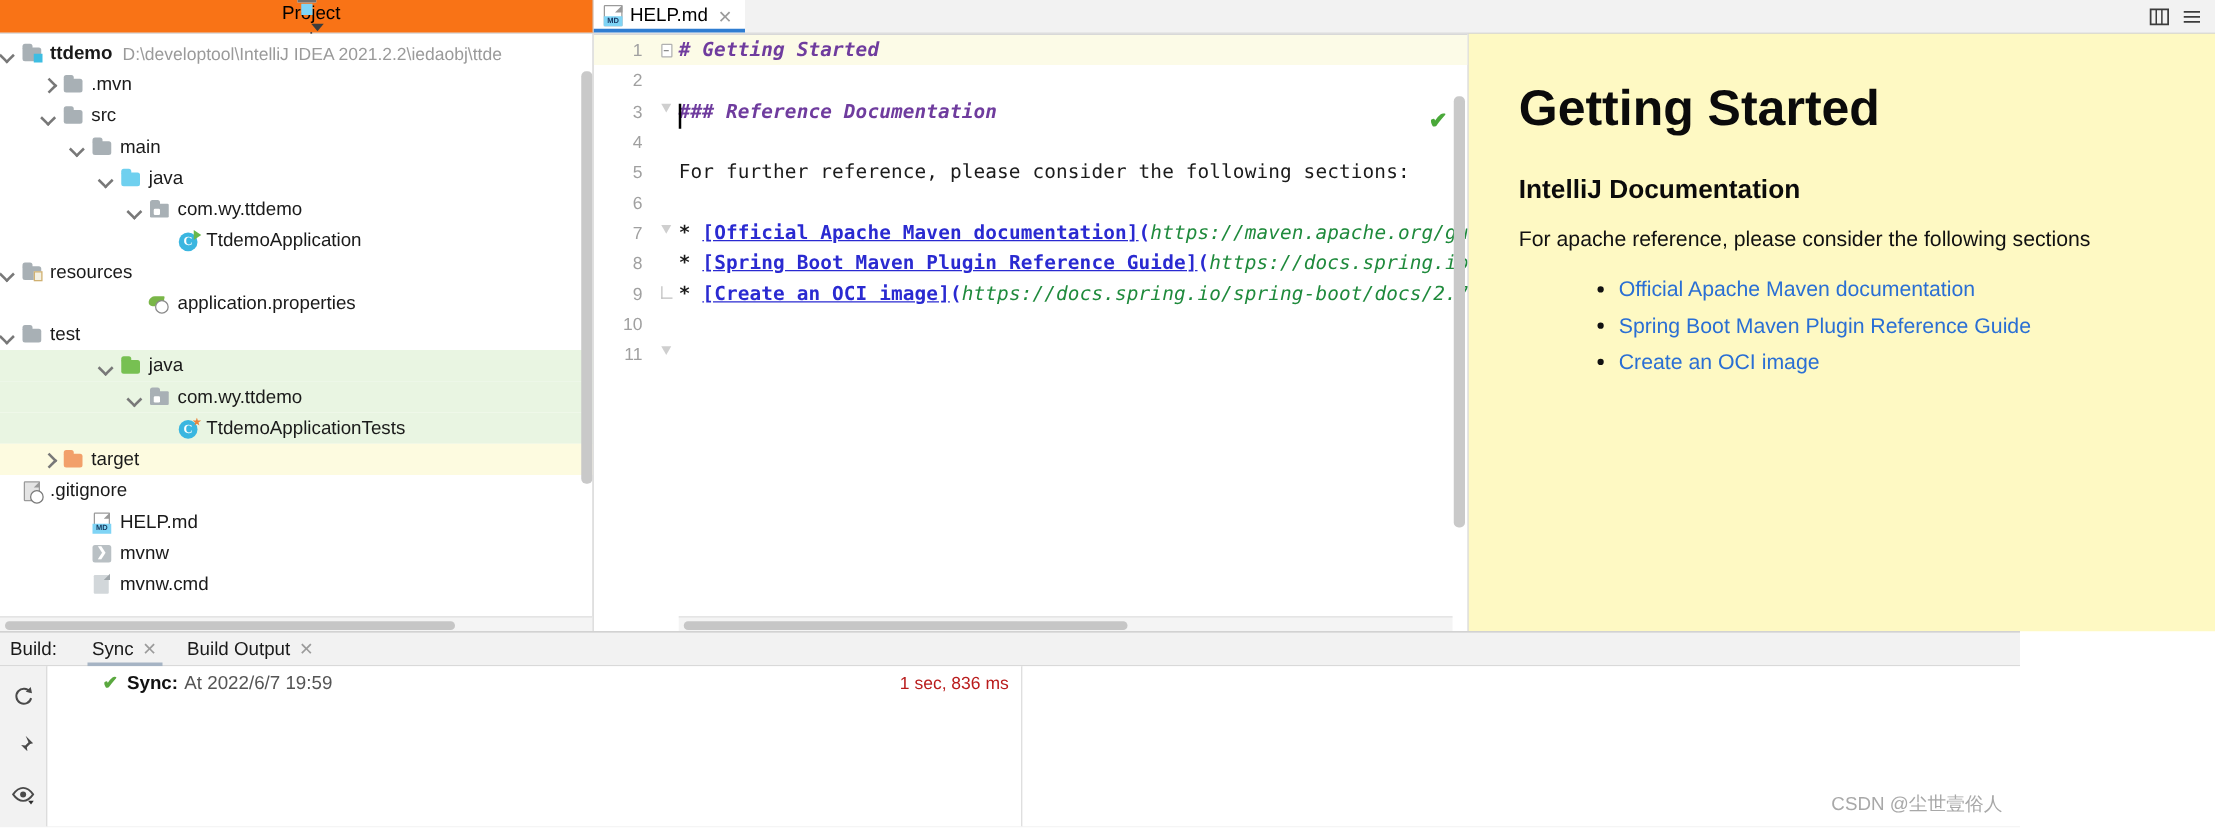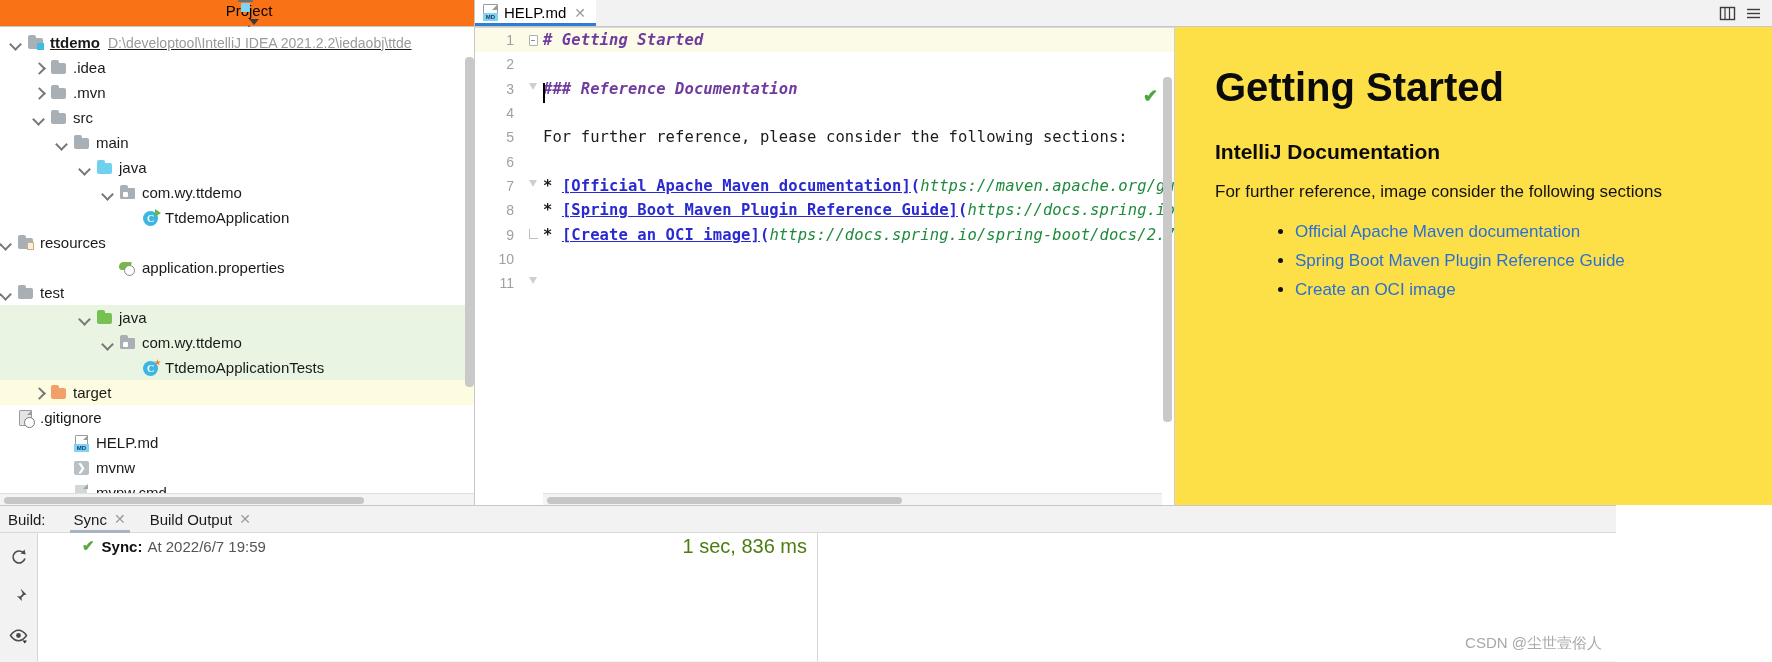--- a/index.html
+++ b/index.html
@@ -286,21 +286,21 @@
     position: absolute; left: 68px; bottom: 0; right: 12px; height: 12px;
     background: #f4f4f4; border-top: 1px solid #e0e0e0;
   }
   .editor-hscroll-thumb {
     position: absolute; left: 4px; top: 3px; height: 7px; width: 355px;
     background: #c6c6c6; border-radius: 4px;
   }
 
   
   .preview-pane {
-    flex: 1; background: #fde047; position: relative;
+    flex: 1; background: #fef9c3; position: relative;
     padding: 30px 0 0 40px; overflow: hidden;
   }
   .pv-h1 {
     font-size: 40px; font-weight: bold; color: #0b0b0b;
     margin: 8px 0 30px 0; font-family: "Liberation Sans", sans-serif;
   }
   .pv-h2 {
     font-size: 21px; font-weight: bold; color: #0b0b0b;
     margin: 0 0 18px 0; font-family: "Liberation Sans", sans-serif;
   }
@@ -344,21 +344,21 @@
     width: 780px; min-width: 780px; background: #ffffff;
     border-right: 1px solid #d5d5d5; position: relative;
   }
   .build-row {
     display: flex; align-items: center; height: 26px;
     padding-left: 44px; padding-right: 10px; font-size: 15px;
   }
   .chk { color: #5aa83f; font-size: 15px; font-weight: bold; margin-right: 7px; }
   .sync-bold { font-weight: bold; color: #111; margin-right: 5px; }
   .sync-text { color: #555; }
-  .sync-time { margin-left: auto; color: #4d7c0f; font-size: 20px; text-align: center; }
+  .sync-time { margin-left: auto; color: #b91c1c; font-size: 14px; text-align: center; }
   .build-detail { flex: 1; background: #ffffff; position: relative; }
   .watermark {
     position: absolute; right: 14px; bottom: 8px;
     font-size: 15px; color: #a8a8a8;
   }
 </style>
 </head>
 <body>
 
 <div class="app">
@@ -431,36 +431,29 @@
             </svg>
         </div>
       </div>
     </div>
   </div>
 
   <div class="main">
 
     <div class="project-pane">
       <div class="tree" id="tree-host">
-          <div class="node" style="padding-left: 10px; text-decoration: underline;">
+          <div class="node" style="">
             <span class="arrow down"></span>
             <span class="ico">
               <span class="folder" style="position: absolute; left: 1px; top: 3px; width: 15px; height: 11px;">
                 <i class="badge-sq"></i>
               </span>
             </span>
             <span class="node-label bold">ttdemo</span>
             <span class="node-path">D:\developtool\IntelliJ IDEA 2021.2.2\iedaobj\ttde</span>
-          </div>
-          <div class="node" style="padding-left: 33px;">
-            <span class="arrow right"></span>
-            <span class="ico">
-              <span class="folder" style="position: absolute; left: 1px; top: 3px; width: 15px; height: 11px;"></span>
-            </span>
-            <span class="node-label">.idea</span>
           </div>
           <div class="node" style="padding-left: 33px;">
             <span class="arrow right"></span>
             <span class="ico">
               <span class="folder" style="position: absolute; left: 1px; top: 3px; width: 15px; height: 11px;"></span>
             </span>
             <span class="node-label">.mvn</span>
           </div>
           <div class="node" style="padding-left: 33px;">
             <span class="arrow down"></span>
@@ -602,21 +595,21 @@
       <div class="check-ok">✔</div>
       <div class="editor-vscroll"></div>
       <div class="editor-hscroll-track">
         <div class="editor-hscroll-thumb"></div>
       </div>
     </div>
 
     <div class="preview-pane">
       <h1 class="pv-h1">Getting Started</h1>
       <h2 class="pv-h2">IntelliJ Documentation</h2>
-      <p class="pv-p">For further reference, image consider the following sections</p>
+      <p class="pv-p">For apache reference, please consider the following sections</p>
       <ul class="pv-list" id="preview-list-host">
           <li>Official Apache Maven documentation</li>
           <li>Spring Boot Maven Plugin Reference Guide</li>
           <li>Create an OCI image</li>
         </ul>
     </div>
   </div>
 
   <div class="build-panel">
     <div class="build-tabs">

